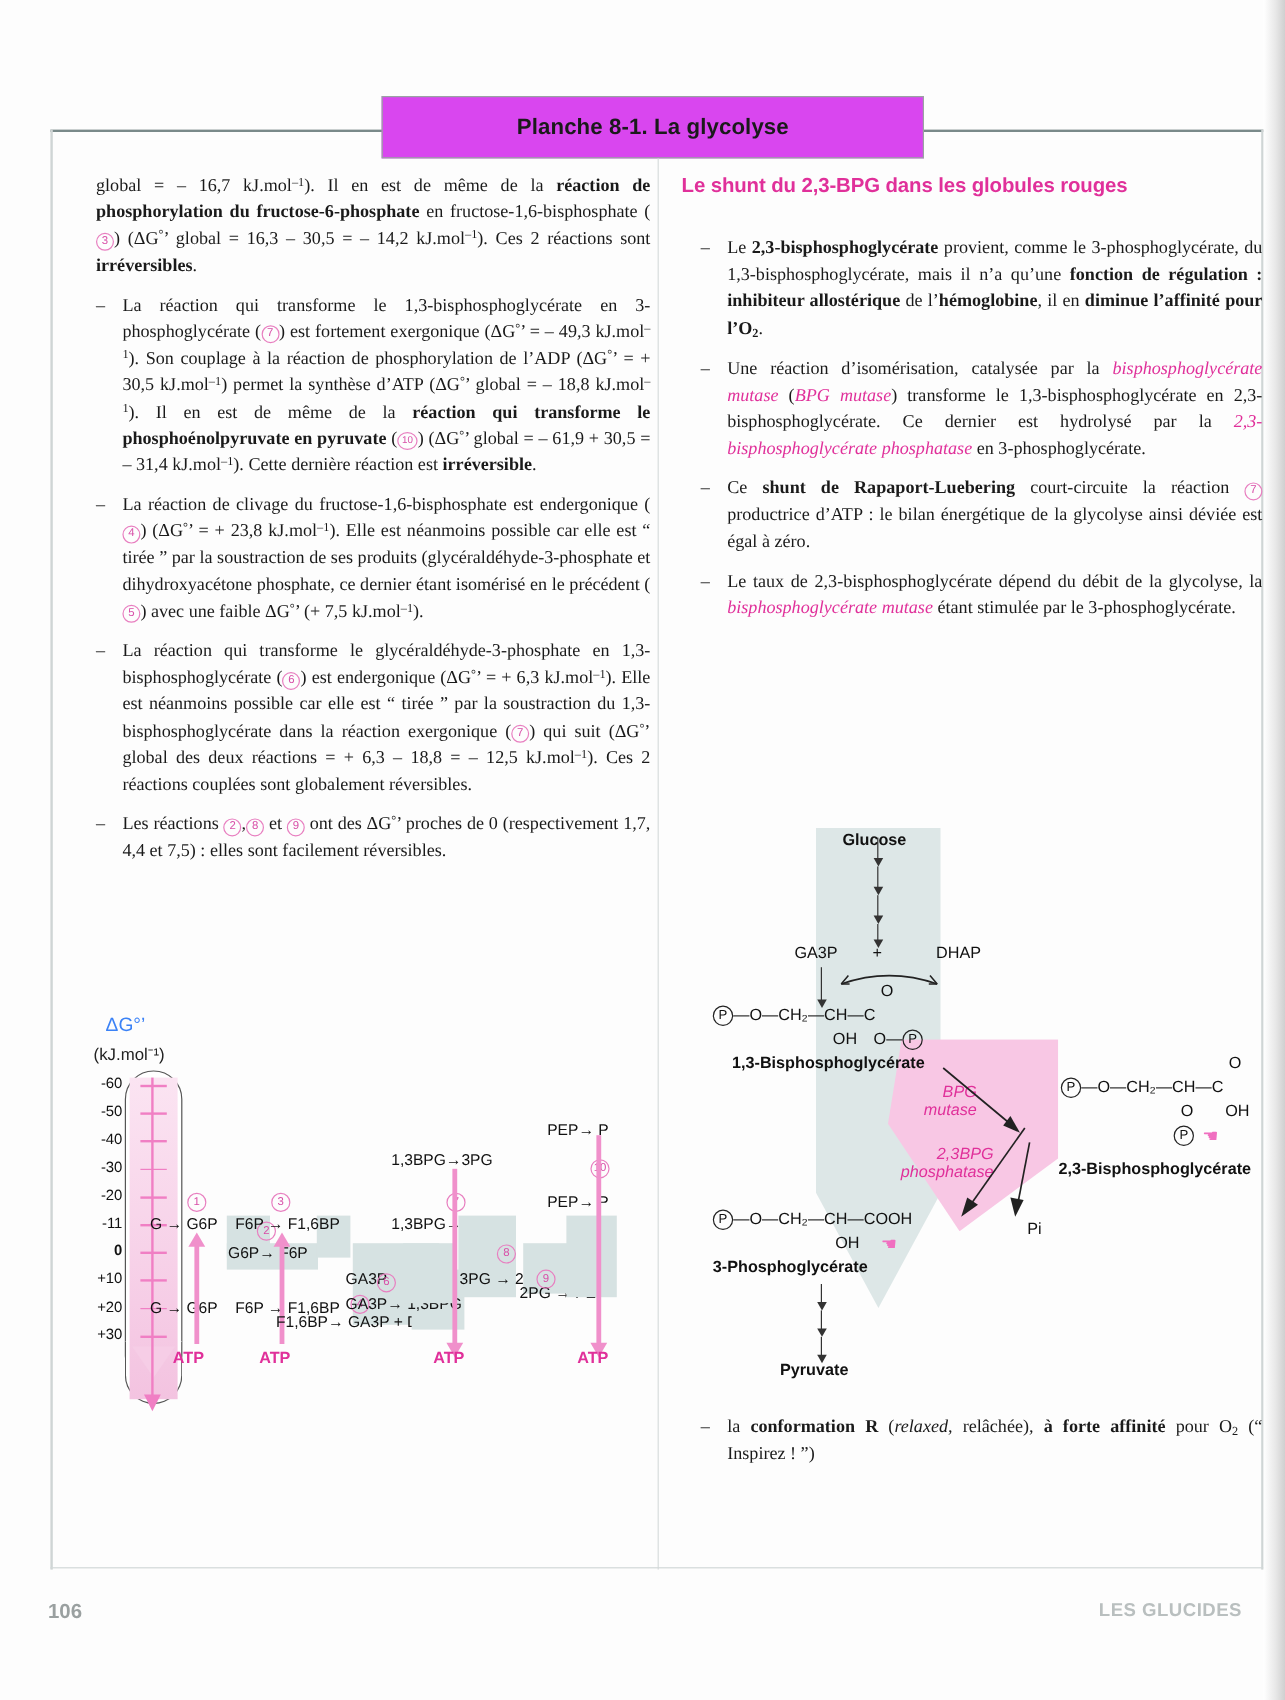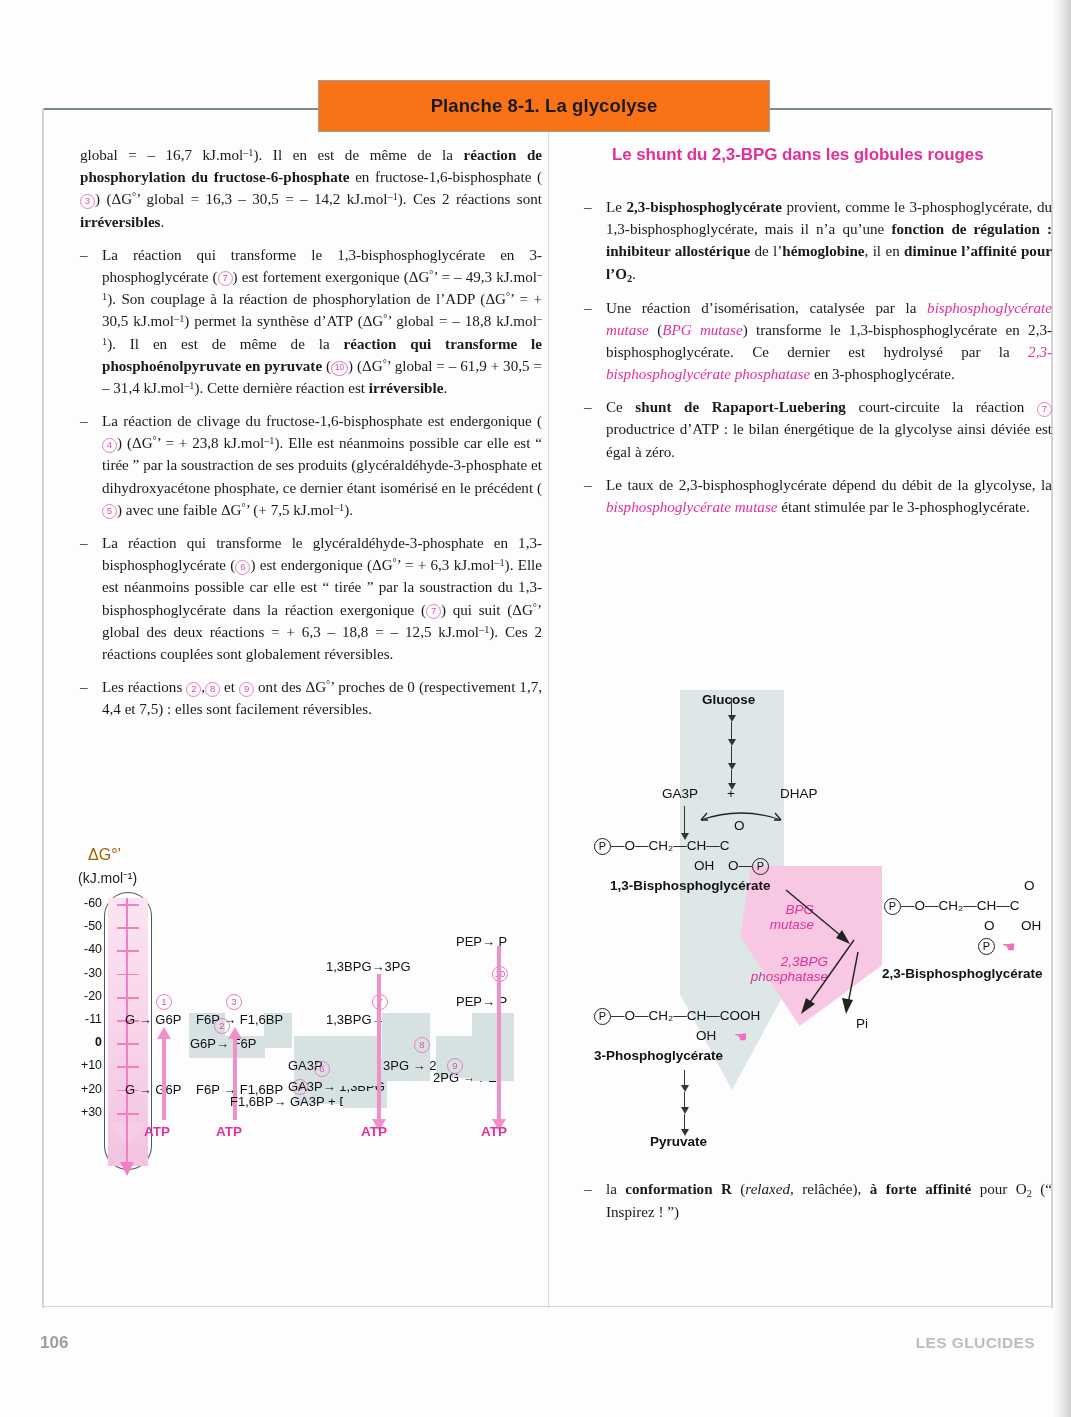--- a/index.html
+++ b/index.html
@@ -9,21 +9,21 @@
     color:#1a1a1a;position:relative;overflow:hidden;
   }
   .page{position:absolute;inset:0;background:#fdfdfd;}
   .page-shadow{position:absolute;right:0;top:0;width:18px;height:1417px;
     background:linear-gradient(to right,#ffffff 0%,#e8e8e8 55%,#cfcfcf 100%);}
 
   
   .rule-left{position:absolute;left:42px;top:108px;width:280px;height:2px;background:#7a8a8a;}
   .rule-right{position:absolute;left:768px;top:108px;width:285px;height:2px;background:#7a8a8a;}
   .title-box{position:absolute;left:318px;top:80px;width:452px;height:52px;
-    border:1px solid #9aa3a3;background:#f97316;box-sizing:border-box;
+    border:1px solid #9aa3a3;background:#d946ef;box-sizing:border-box;
     display:flex;align-items:center;justify-content:center;}
   .title-box .t{font-family:"Liberation Sans",sans-serif;font-weight:bold;font-size:18.5px;color:#1a1a1a;letter-spacing:.1px;}
 
   .frame-l{position:absolute;left:42px;top:108px;width:2px;height:1200px;background:#cfd5d5;}
   .frame-mid{position:absolute;left:548px;top:132px;width:1px;height:1176px;background:#d8dcdc;}
   .frame-bot{position:absolute;left:42px;top:1306px;width:1011px;height:1px;background:#d2d7d7;}
   .frame-r{position:absolute;left:1051px;top:108px;width:2px;height:1200px;background:#cfd5d5;}
 
   
   .col{position:absolute;width:462px;font-size:15.1px;line-height:1.47;text-align:justify;}
@@ -33,35 +33,35 @@
 
   p{margin:0 0 11px 0;}
   .li{position:relative;padding-left:22px;margin-bottom:11px;text-align:justify;}
   .li .dash{position:absolute;left:0;top:0;}
   b{font-weight:bold;}
   i{font-style:italic;}
   sub{font-size:.68em;vertical-align:-.28em;}
   sup{font-size:.68em;vertical-align:.42em;}
 
   .sec-head{font-family:"Liberation Sans",sans-serif;font-weight:bold;
-    font-size:17px;color:#e0309a;position:absolute;left:568px;top:145px;letter-spacing:-.1px;margin-left:44px;}
+    font-size:17px;color:#e0309a;position:absolute;left:568px;top:145px;letter-spacing:-.1px;}
 
   .enz{color:#e0309a;font-style:italic;}
 
   
   .cn{display:inline-block;border:1.1px solid #e87fc0;border-radius:50%;
       width:13px;height:13px;line-height:12px;text-align:center;font-size:9.5px;
       color:#d84fa8;font-family:"Liberation Sans",sans-serif;font-style:normal;
       vertical-align:.5px;}
   .cn.w{width:15px;font-size:8.2px;}
 
   
   .chart{position:absolute;left:70px;top:846px;width:470px;height:310px;
          font-family:"Liberation Sans",sans-serif;}
-  .chart .axis-title{position:absolute;left:18px;top:0;font-size:16px;font-weight:normal;color:#a16207;}
+  .chart .axis-title{position:absolute;left:18px;top:0;font-size:16px;font-weight:normal;color:#3b82f6;}
   .chart .axis-unit{position:absolute;left:8px;top:22px;font-size:14px;color:#222;}
 
   .thermo{position:absolute;left:34px;top:46px;width:48px;height:262px;
     border:1.6px solid #555;border-radius:24px 24px 24px 24px;background:#fff;box-sizing:border-box;}
   .thermo-bulb{position:absolute;left:34px;top:272px;width:48px;height:52px;
     border:1.6px solid #555;border-radius:0 0 24px 24px;border-top:none;background:#fff;box-sizing:border-box;}
   .thermo-fill{position:absolute;left:38px;top:52px;width:40px;height:268px;
     background:linear-gradient(to bottom,#fbe4f2 0%,#f6cde6 70%,#f3c3e0 100%);}
   .thermo-arrow{position:absolute;left:40px;top:276px;width:0;height:0;
     border-left:18px solid transparent;border-right:18px solid transparent;

